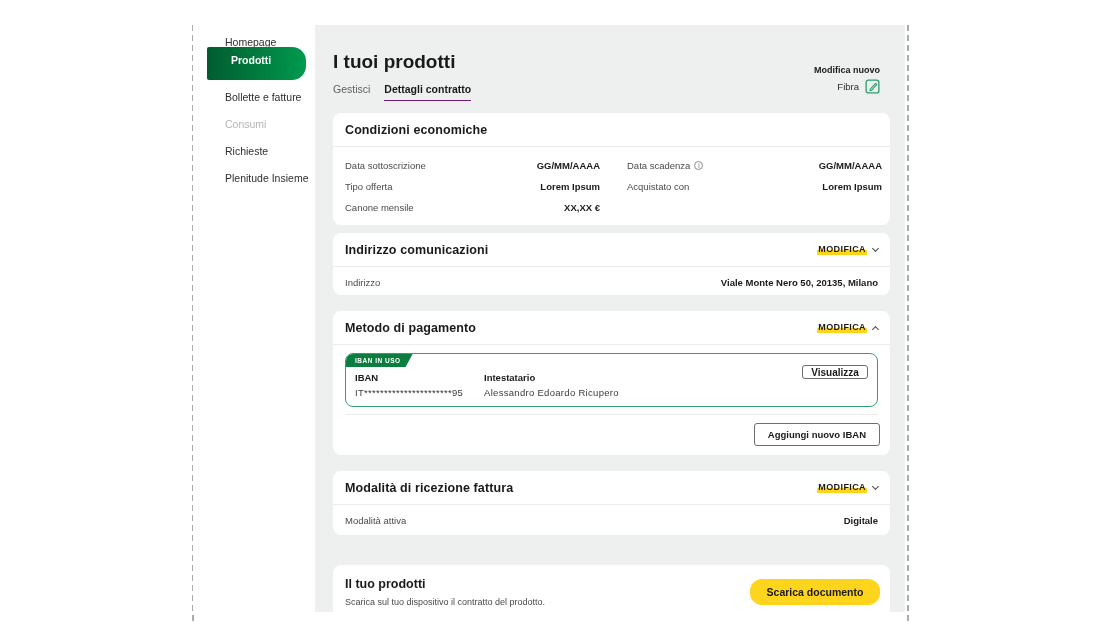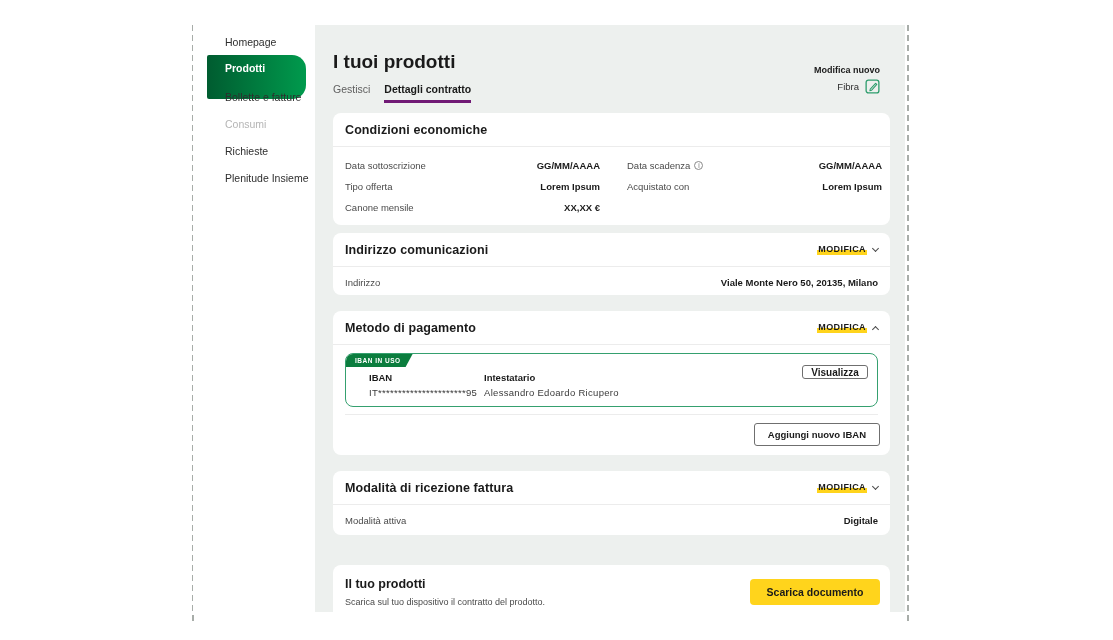--- a/index.html
+++ b/index.html
@@ -10,40 +10,40 @@
 
   
   .dash-line { position:absolute; top:25px; height:596px; width:0; border-left:2px dashed #a8ada9; }
   .dash-left { left:192px; }
   .dash-right { left:907px; }
 
   
   .sidebar { position:absolute; left:193px; top:25px; width:122px; height:590px; background:#fff; }
   .side-item { position:absolute; left:32px; font-size:10.5px; color:#2e2e2e; cursor:pointer; white-space:nowrap; }
   .side-item.muted { color:#b5b5b5; }
-  .side-pill { position:absolute; left:14px; top:30px; width:99px; height:44px; line-height:27px;
+  .side-pill { position:absolute; left:14px; top:22px; width:99px; height:33px; line-height:27px;
                background:linear-gradient(90deg,#005c30 0%, #009a4d 100%);
                border-radius:2px 14px 14px 2px; color:#fff; font-weight:bold; font-size:10.5px;
-               padding-left:18px; cursor:pointer; }
+               padding-left:24px; cursor:pointer; }
   .si-0 { top:11px; } .si-2 { top:66px; } .si-3 { top:93px; } .si-4 { top:120px; } .si-5 { top:147px; }
 
   
   .main { position:absolute; left:315px; top:25px; width:590px; height:587px; background:#edf0ee; overflow:hidden; }
 
   .page-title { position:absolute; left:18px; top:26px; font-size:19px; font-weight:bold; color:#1a1a1a; }
 
   .name-block { position:absolute; right:25px; top:40px; text-align:right; }
   .name-block .mod-name { font-size:9px; font-weight:bold; color:#1a1a1a; }
   .name-row { margin-top:4px; display:flex; align-items:center; justify-content:flex-end; gap:6px; }
   .name-row .prod { font-size:9.5px; color:#2e2e2e; }
   .edit-ic { width:15px; height:15px; display:inline-block; cursor:pointer; }
 
   .tabs { position:absolute; left:18px; top:58px; display:flex; gap:14px; }
   .tab { font-size:10.5px; color:#5f5f5f; padding-bottom:5px; cursor:pointer; }
-  .tab.active { color:#1a1a1a; font-weight:bold; border-bottom:3px solid #701a75; }
+  .tab.active { color:#1a1a1a; font-weight:bold; border-bottom:1px solid #701a75; }
 
   
   .card { position:absolute; left:18px; width:557px; background:#ffffff; border-radius:8px; }
   .card-head { height:34px; display:flex; align-items:center; justify-content:space-between;
                padding:0 12px; border-bottom:1px solid #ececec; }
   .card-title { font-size:12.5px; font-weight:bold; color:#1a1a1a; letter-spacing:.1px; }
   .modify { font-size:9px; font-weight:bold; letter-spacing:.4px; color:#1a1a1a; cursor:pointer;
             display:flex; align-items:center;margin-left:20px; }
   .modify .txt { background:linear-gradient(to top, #ffd41c 42%, transparent 42%); padding:0 1px 1px 1px; }
   .chev { display:inline-block; width:5px; height:5px; border-right:1.4px solid #4a4a4a;
@@ -73,33 +73,33 @@
   
   .iban-box { position:relative; margin:8px 12px 0 12px; height:54px;
               border:1.5px solid #35a06f; border-radius:8px; overflow:hidden; background:#fff; }
   .iban-badge { position:absolute; left:0; top:0; height:13px; line-height:13px;
                 padding:0 12px 0 9px; background:#0b7d3e; color:#fff; font-size:6.5px;
                 font-weight:bold; letter-spacing:.5px;
                 clip-path:polygon(0 0, 100% 0, calc(100% - 7px) 100%, 0 100%); }
   .iban-field { position:absolute; top:18px; }
   .iban-field .f-lbl { font-size:9.5px; font-weight:bold; color:#1a1a1a; }
   .iban-field .f-val { font-size:9.5px; color:#3a3a3a; margin-top:4px; letter-spacing:.3px; }
-  .f-iban { left:9px;margin-left:14px; } .f-holder { left:138px; }
+  .f-iban { left:9px; } .f-holder { left:138px; }
   .btn-outline { background:#fff; border:1px solid #6f6f6f; border-radius:3px; color:#1a1a1a;
                  font-weight:bold; font-family:"Liberation Sans", sans-serif; cursor:pointer; }
   .btn-view { position:absolute; right:9px; top:11px; width:66px; height:14px; font-size:10px; }
   .pay-divider { margin:7px 12px 0 12px; border-bottom:1px solid #ececec; }
   .btn-add { position:absolute; right:10px; bottom:9px; height:23px; padding:0 13px; font-size:9.5px; }
 
   
   .contract-inner { position:relative; padding:12px 12px 0 12px; height:100%; }
   .contract-title { font-size:12.5px; font-weight:bold; color:#1a1a1a; }
   .contract-sub { font-size:9px; color:#4a4a4a; margin-top:6px; }
   .btn-yellow { position:absolute; right:10px; top:14px; width:130px; height:26px;
-                background:#ffd41c; border:none; border-radius:4px; font-size:10.5px;
+                background:#ffd41c; border:none; border-radius:12px; font-size:10.5px;
                 font-weight:bold; color:#1a1a1a; font-family:"Liberation Sans", sans-serif; cursor:pointer; }
 </style>
 </head>
 <body>
 
 <div class="canvas">
 
   <div class="dash-line dash-left"></div>
   <div class="dash-line dash-right"></div>
 

